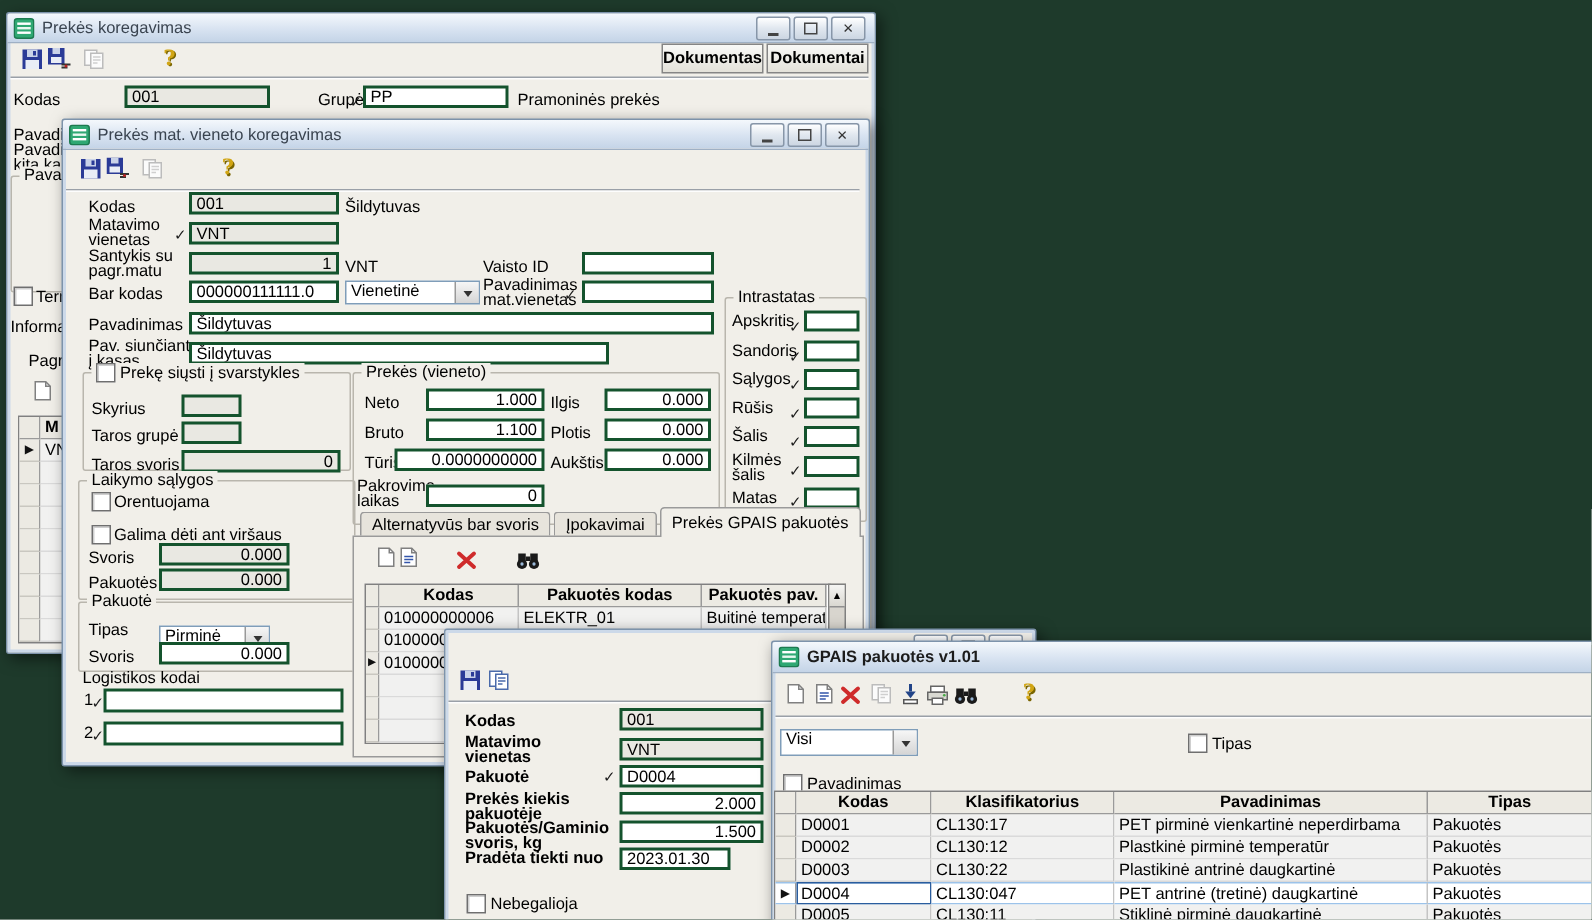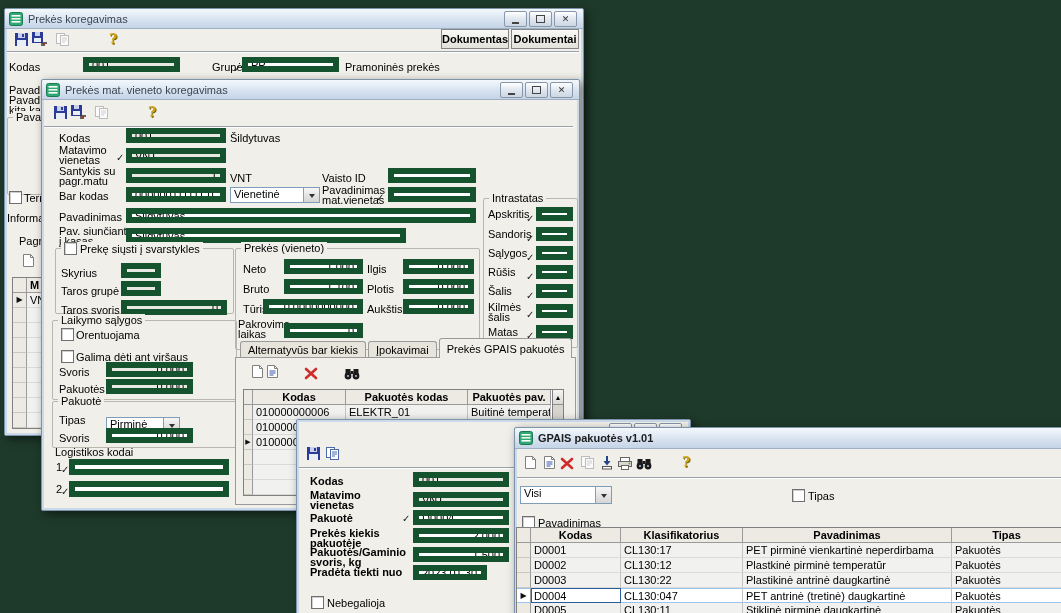--- a/index.html
+++ b/index.html
@@ -17,21 +17,21 @@
         background:linear-gradient(#ffffff,#e0e7ef 50%,#ccd6e2);
         display:flex;align-items:center;justify-content:center;font-size:9px;color:#333;line-height:1}
   .gm{width:7px;height:2px;background:#444;margin-top:7px}
   .gx{width:7px;height:6px;border:1px solid #444}
   .tool{position:absolute;width:18px;height:17px;display:flex;align-items:center;justify-content:center}
   .helpq{font-weight:bold;font-size:14px;color:#d1a514;text-shadow:1px 1px 0 #7a6500;font-family:"DejaVu Serif",serif}
   .sep{position:absolute;height:0;border-top:1px solid #9aa0a8;border-bottom:1px solid #fdfdfd}
   .lbl{position:absolute;white-space:nowrap}
   .l2{position:absolute;line-height:10px;white-space:nowrap}
   .l2 span{display:block}
-  .inp{position:absolute;background:#fff;border:6px solid #14532d;font:inherit;
+  .inp{position:absolute;background:#fff;border:2px solid #14532d;font:inherit;
        padding:0 3px;height:15px;box-sizing:border-box;color:#000;outline:none}
   .ro{background:#e9e8e2}
   .num{text-align:right}
   .chk{position:absolute;font-size:10px;font-weight:bold;color:#1a1a1a;line-height:1}
   .cb{position:absolute;width:11px;height:11px;background:#fff;border:1px solid #6f6f6f;
       box-shadow:inset 1px 1px 0 #cfcfcf}
   .fs{position:absolute;border:1px solid #b9b6ad;border-radius:2px}
   .leg{position:absolute;top:-7px;left:5px;background:#f1efe9;padding:0 3px;white-space:nowrap}
   .btn{position:absolute;background:linear-gradient(#f9f9f7,#e3e1d9);border:1px solid #858585;
        display:flex;align-items:center;justify-content:center;font-weight:bold;white-space:nowrap}
@@ -376,21 +376,21 @@
       <span class="lbl" style="left:131px;top:54px">Aukštis</span>
       <input class="inp num" style="left: 167px; top: 50px; width: 71px;" value="0.000">
       <div class="l2" style="left:2px;top:70px">
         <span>Pakrovimo</span>
           <span>laikas</span>
       </div>
       <input class="inp num" style="left: 48px; top: 74px; width: 79px;" value="0">
     </div>
 
     <div class="tabs" style="left:198px;top:259px;height:19px">
-      <span class="tab">Alternatyvūs bar kiekis</span>
+      <span class="tab">Alternatyvūs bar svoris</span>
       <span class="tab">Įpokavimai</span>
       <span class="tab act">Prekės GPAIS pakuotės</span>
     </div>
     <div class="panel" style="left:193px;top:277px;width:339px;height:146px">
       <span class="tool" style="left:12px;top:5px">
         <svg width="13" height="15">
             <path d="M1.5 1.5h7l3 3v9h-10z" fill="#fff" stroke="#808080"></path>
             <path d="M8.5 1.5v3h3" fill="none" stroke="#808080"></path>
           </svg>
       </span>

